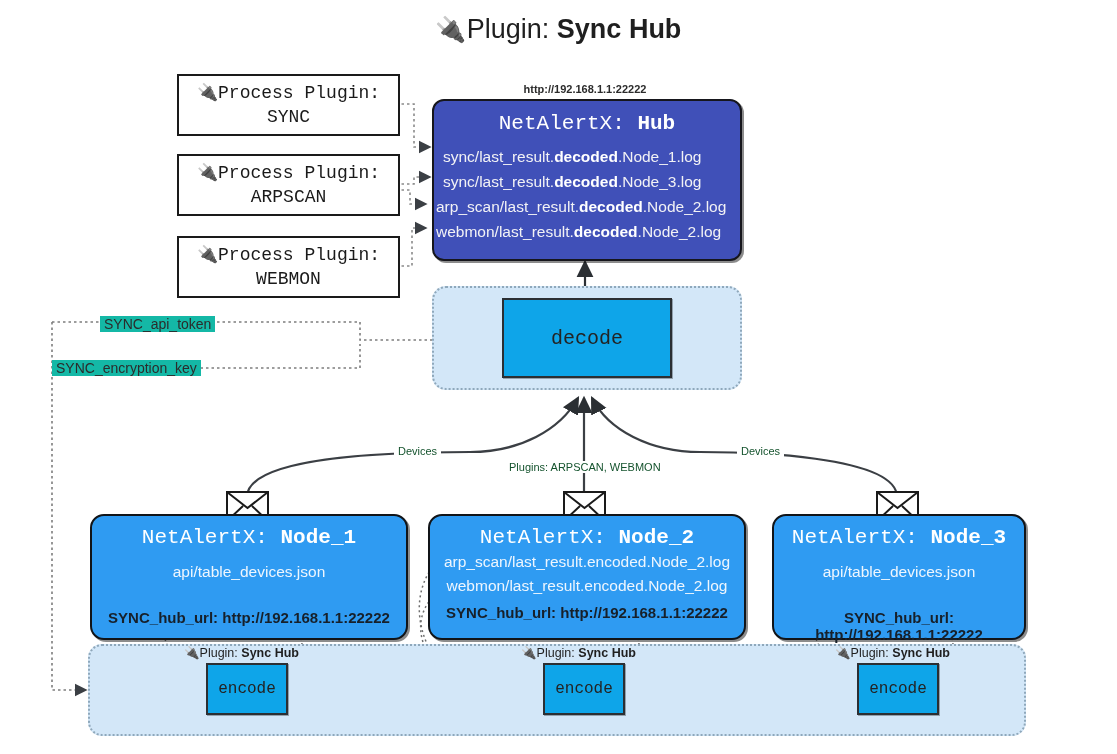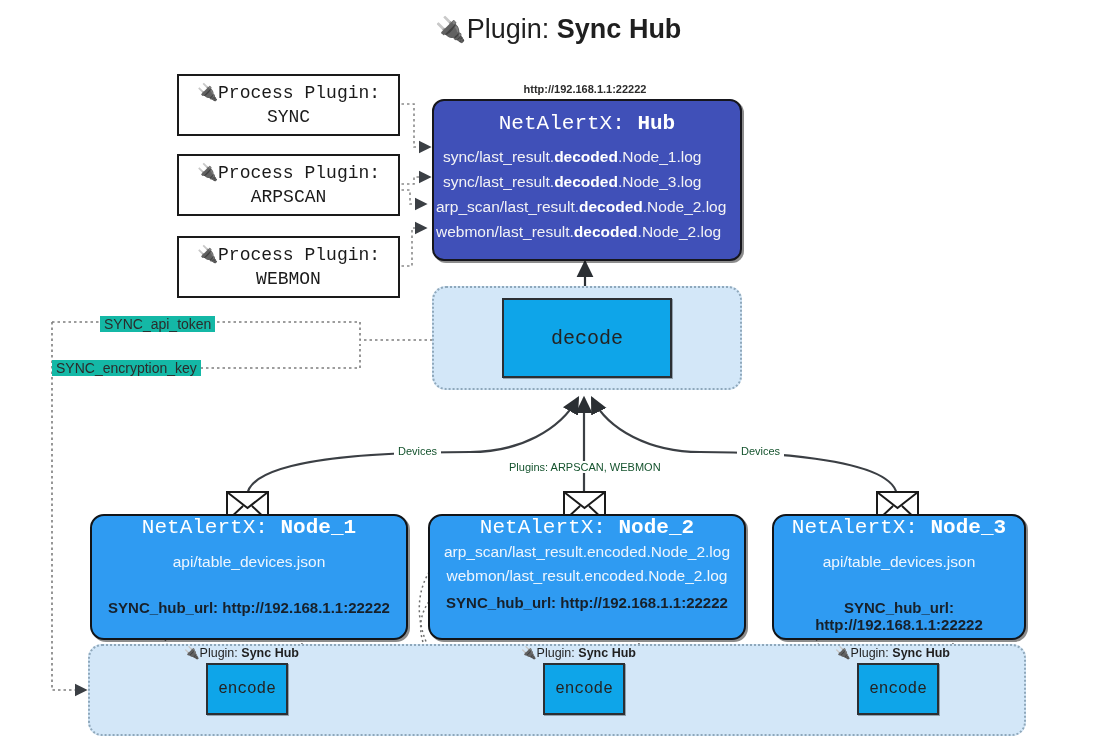--- a/index.html
+++ b/index.html
@@ -43,21 +43,21 @@
   #decode{font-family:"Liberation Mono","DejaVu Sans Mono",monospace;font-size:20px;color:#232323;}
   .encode{font-family:"Liberation Mono","DejaVu Sans Mono",monospace;font-size:16px;color:#232323;}
   .enc-label{font-size:12.5px;color:#1f1f1f;white-space:nowrap;}
   .enc-label b{font-weight:700;}
   .enc-label .plug{font-family:"DejaVu Sans",sans-serif;}
 
   
   .node{background:#2f9bf2;border:2px solid #111418;border-radius:14px;
         box-shadow:2px 2px 0 rgba(0,0,0,.45);}
   .node .n-title{font-family:"Liberation Mono","DejaVu Sans Mono",monospace;
-        font-size:21px;color:#ffffff;text-align:center;}
+        font-size:21px;color:#ffffff;text-align:center;margin-top:10px;}
   .node .n-title b{font-weight:700;}
   .node .n-line{font-size:15.5px;color:#eef6fe;text-align:center;}
   .node .n-foot{font-size:15px;font-weight:700;color:#17202a;text-align:center;}
 
   
   .edgelabel{font-size:11px;color:#14532d;background:#ffffff;padding:0 4px;white-space:nowrap;}
   .pathlabel{font-size:14px;color:#2b2b2b;background:#14b8a6;padding:0 4px;white-space:nowrap;}
 </style>
 </head>
 <body>

